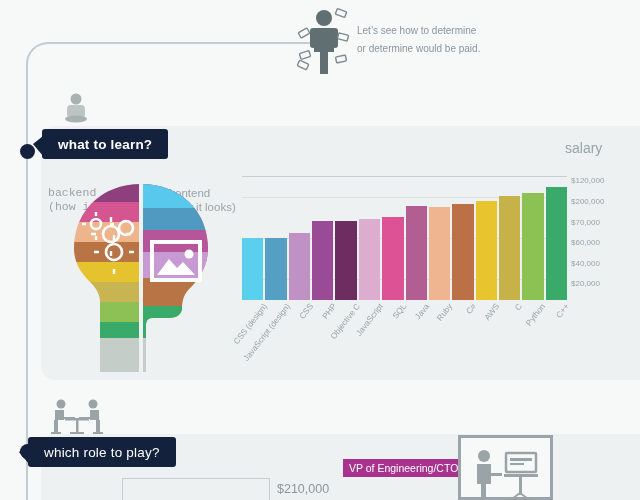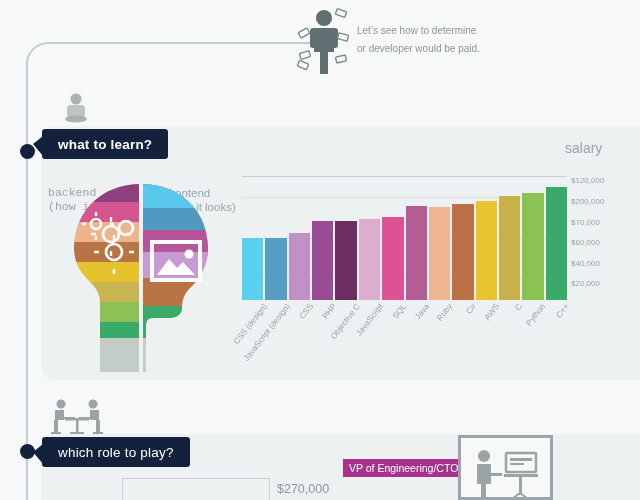--- a/index.html
+++ b/index.html
@@ -56,21 +56,21 @@
     border-radius: 3px;
     white-space: nowrap;
   }
   .tag::before {
     content: ""; position: absolute; left: -9px; top: 7px;
     border-top: 8px solid transparent;
     border-bottom: 12px solid transparent;
     border-right: 10px solid #13213c;
   }
   .tag-learn { left: 42px; top: 129px; font-weight: bold; }
-  .tag-role  { left: 42px; top: 437px; }
+  .tag-role  { left: 28px; top: 437px; }
 
   
   .icon-sit  { position: absolute; left: 58px; top: 92px; }
   .icon-meet { position: absolute; left: 49px; top: 397px; }
 
   
   .intro-icon { position: absolute; left: 296px; top: 8px; }
   .intro-text {
     position: absolute; left: 357px; top: 22px;
     font-size: 10px; line-height: 17.5px;
@@ -161,21 +161,21 @@
       <rect x="3" y="22" width="10" height="6" rx="1" transform="rotate(-30 8 25)"></rect>
       <rect x="42" y="26" width="10" height="6" rx="1" transform="rotate(15 47 29)"></rect>
       <rect x="4" y="44" width="10" height="6" rx="1" transform="rotate(-18 9 47)"></rect>
       <rect x="2" y="54" width="10" height="6" rx="1" transform="rotate(25 7 57)"></rect>
       <rect x="40" y="48" width="10" height="6" rx="1" transform="rotate(-12 45 51)"></rect>
     </g>
   </svg>
 </div>
 <div class="intro-text">
   <div>Let’s see how to determine</div>
-  <div>or developer would be paid.</div>
+  <div>or determine would be paid.</div>
 </div>
 
 <div class="panel panel-learn"></div>
 
 <div class="icon-sit">
   <svg width="36" height="32" viewBox="0 0 36 32">
     <circle cx="18" cy="7" r="5.5" fill="#a9b2b3"></circle>
     <rect x="9" y="13" width="18" height="13" rx="4" fill="#bcc4c4"></rect>
     <ellipse cx="18" cy="27" rx="11" ry="3.4" fill="#a9b2b3"></ellipse>
   </svg>
@@ -317,21 +317,21 @@
       <rect x="27" y="23" width="2.5" height="12"></rect>
       <rect x="21" y="35" width="14" height="2"></rect>
     </g>
   </svg>
 </div>
 <div class="tag tag-role">
   <span>which role to play?</span>
 </div>
 
 <div class="role-bracket"></div>
-<div class="role-amount">$270,000</div>
+<div class="role-amount">$210,000</div>
 <div class="role-badge">
   <span>VP of Engineering/CTO</span>
 </div>
 <div class="role-box"></div>
 <div class="presenter">
   <svg width="72" height="55" viewBox="0 0 72 55">
     <g fill="#9aa4a6">
       <circle cx="14" cy="9" r="6"></circle>
       <path d="M7 17h14v20h-5v18h-5V37H7z"></path>
       <path d="M20 26h12v3H20z"></path>

